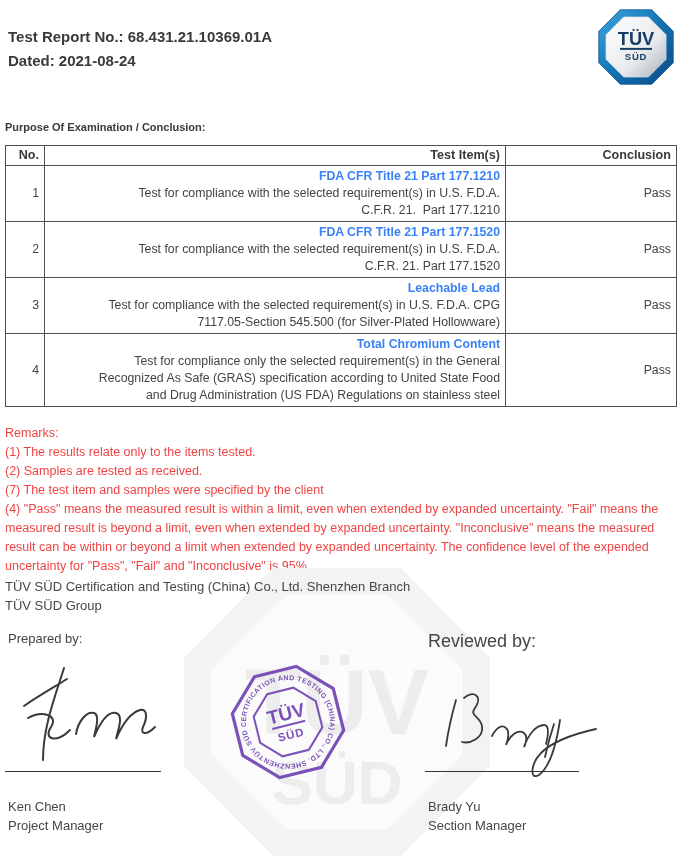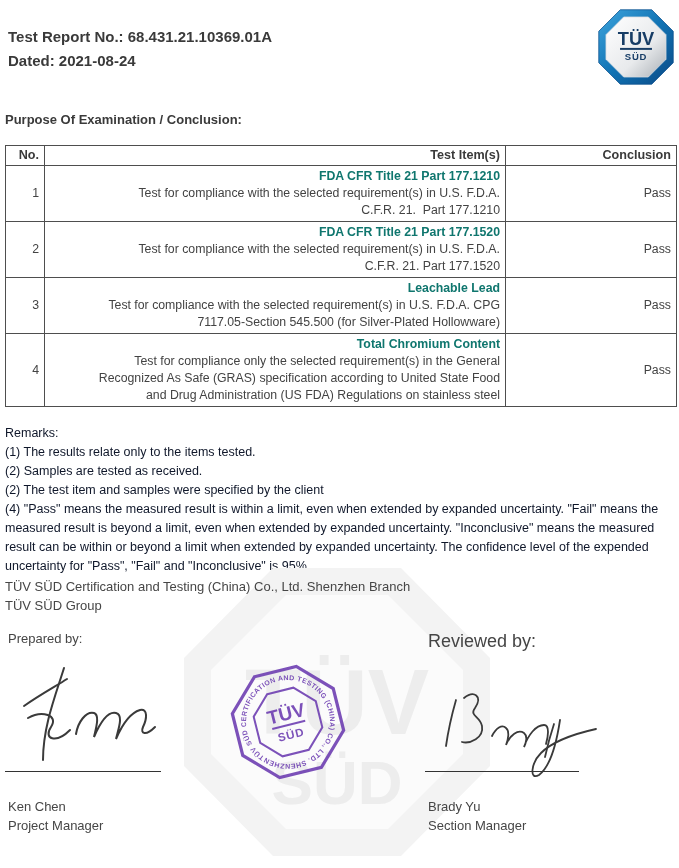--- a/index.html
+++ b/index.html
@@ -11,33 +11,33 @@
     color:#3f3f3f;
     overflow:hidden;
   }
   .abs{position:absolute;}
   
   .report-line{font-size:15px;font-weight:bold;color:#3a3a3a;}
   #report-no{left:8px;top:28px;}
   #report-date{left:8px;top:52px;}
   #logo{left:598px;top:8px;width:76px;height:78px;}
   
-  #purpose{left:5px;top:112px;font-size:13px;font-weight:bold;color:#3a3a3a;}
+  #purpose{left:5px;top:121px;font-size:11px;font-weight:bold;color:#3a3a3a;}
   
   #test-table{left:5px;top:145px;border-collapse:collapse;table-layout:fixed;width:650px;
     font-size:12.3px;line-height:17px;color:#434343;}
   #test-table td,#test-table th{border:1px solid #4e4e4e;padding:2px 5px;vertical-align:middle;}
   #test-table th{font-size:12.6px;font-weight:bold;padding:1px 5px;color:#3a3a3a;}
   .col-no{width:28px;text-align:right;}
   .col-item{width:450px;text-align:right;}
   .col-concl{width:160px;text-align:right;}
-  .item-title{font-weight:bold;color:#0f766e;}
+  .item-title{font-weight:bold;color:#3b82f6;}
   .desc-line{white-space:pre-wrap;}
   
-  #remarks{left:5px;top:424px;width:666px;font-size:12.5px;line-height:19px;color:#0f172a;}
+  #remarks{left:5px;top:424px;width:666px;font-size:12.5px;line-height:19px;color:#ef4444;}
   
   #company{left:5px;top:577px;font-size:13px;line-height:19px;color:#464646;}
   
   #watermark{left:178px;top:562px;width:318px;height:300px;z-index:0;}
   .z1{z-index:1;}
   #prepared-label{left:8px;top:631px;font-size:13px;color:#454545;}
   #reviewed-label{left:428px;top:631px;font-size:18px;color:#454545;}
   #ken-signature{left:12px;top:660px;width:152px;height:108px;}
   #brady-signature{left:438px;top:686px;width:162px;height:94px;}
   .sig-line{height:0;border-top:1.6px solid #333333;}
@@ -122,21 +122,21 @@
       </td>
       <td class="col-concl">Pass</td>
     </tr>
   </tbody>
     </table>
 
   <div class="abs" id="remarks">
     <div>Remarks:</div>
     <div>(1) The results relate only to the items tested.</div>
     <div>(2) Samples are tested as received.</div>
-    <div>(2) The test item and samples were specified by the client</div>
+    <div>(7) The test item and samples were specified by the client</div>
     <div>(4) "Pass" means the measured result is within a limit, even when extended by expanded uncertainty. "Fail" means the measured result is beyond a limit, even when extended by expanded uncertainty. "Inconclusive" means the measured result can be within or beyond a limit when extended by expanded uncertainty. The confidence level of the expended uncertainty for "Pass", "Fail" and "Inconclusive" is 95%.</div>
   </div>
 
   <div class="abs z1" id="company">
     <div>TÜV SÜD Certification and Testing (China) Co., Ltd. Shenzhen Branch</div>
     <div>TÜV SÜD Group</div>
   </div>
 
   <svg class="abs" id="watermark" viewBox="0 0 318 300">
     <polygon points="95,6 223,6 312,96 312,204 223,294 95,294 6,204 6,96" fill="#f3f3f3"></polygon>

